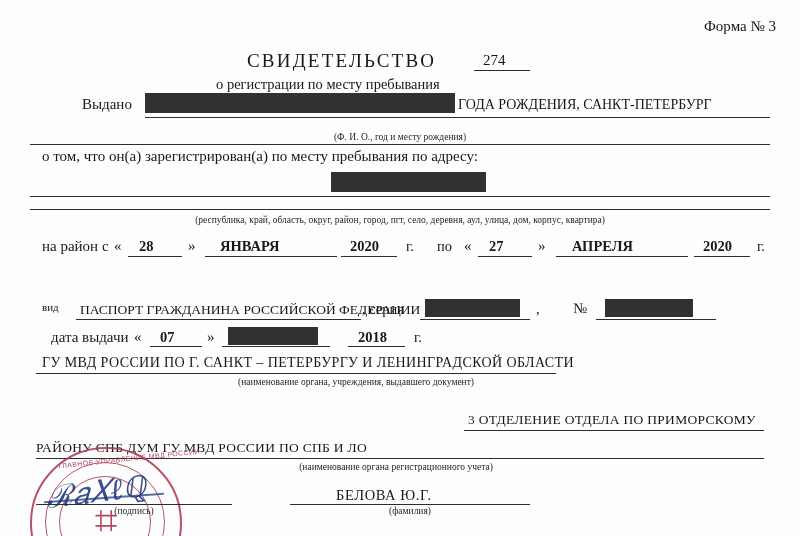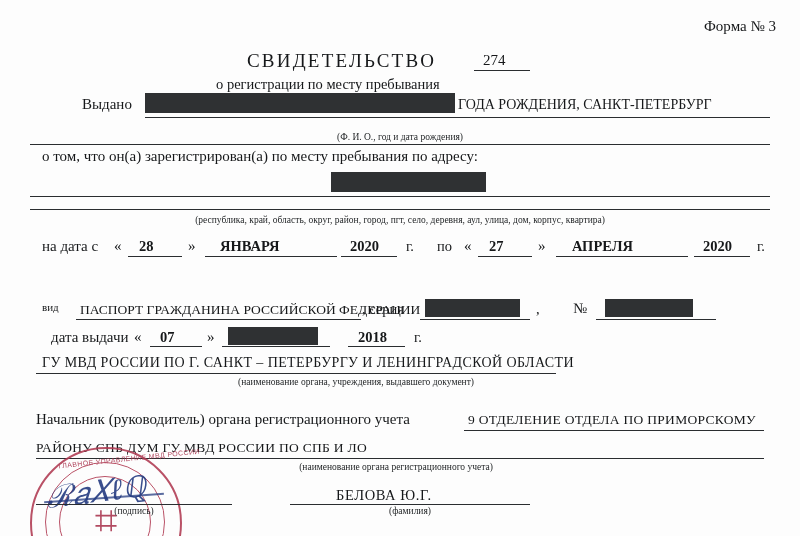--- a/index.html
+++ b/index.html
@@ -237,30 +237,30 @@
 
   <div class="txt" id="doc-title">СВИДЕТЕЛЬСТВО</div>
   <div class="txt" id="doc-number">274</div>
   <div class="line" style="left:474px; top:70px; width:56px;"></div>
   <div class="txt" id="doc-subtitle">о регистрации по месту пребывания</div>
 
   <div class="txt" id="label-issued-to">Выдано</div>
   <div class="redact" style="left:145px; top:93px; width:310px; height:20px;"></div>
   <div class="txt" id="birth-city">ГОДА РОЖДЕНИЯ, САНКТ-ПЕТЕРБУРГ</div>
   <div class="line" style="left:145px; top:117px; width:625px;"></div>
-  <div class="caption" style="left:250px; top:132px; width:300px;">(Ф. И. О., год и дата рождения)</div>
+  <div class="caption" style="left:250px; top:132px; width:300px;">(Ф. И. О., год и месту рождения)</div>
   <div class="line" style="left:30px; top:144px; width:740px;"></div>
 
   <div class="txt" id="label-registered">о том, что он(а) зарегистрирован(а) по месту пребывания по адресу:</div>
   <div class="redact" style="left:331px; top:172px; width:155px; height:20px;"></div>
   <div class="line" style="left:30px; top:196px; width:740px;"></div>
   <div class="line" style="left:30px; top:209px; width:740px;"></div>
   <div class="caption" style="left:130px; top:215px; width:540px;">(республика, край, область, округ, район, город, пгт, село, деревня, аул, улица, дом, корпус, квартира)</div>
 
-  <div class="txt" id="label-term">на дата с</div>
+  <div class="txt" id="label-term">на район с</div>
   <div class="quote-open" style="left:114px; top:238px;">«</div>
   <div class="datepart" style="left:139px; top:238px;">28</div>
   <div class="line" style="left:128px; top:256px; width:54px;"></div>
   <div class="quote-close" style="left:188px; top:238px;">»</div>
   <div class="datepart" style="left:220px; top:238px;">ЯНВАРЯ</div>
   <div class="line" style="left:205px; top:256px; width:132px;"></div>
   <div class="datepart" style="left:350px; top:238px;">2020</div>
   <div class="line" style="left:341px; top:256px; width:56px;"></div>
   <div class="datetail" style="left:406px; top:238px;">г.</div>
   <div class="datetail" style="left:437px; top:238px;">по</div>
@@ -294,22 +294,21 @@
   <div class="redact" style="left:228px; top:327px; width:90px; height:18px;"></div>
   <div class="line" style="left:222px; top:346px; width:108px;"></div>
   <div class="datepart" style="left:358px; top:329px;">2018</div>
   <div class="line" style="left:348px; top:346px; width:57px;"></div>
   <div class="datetail" style="left:414px; top:329px;">г.</div>
 
   <div class="txt" id="issuing-authority">ГУ  МВД  РОССИИ  ПО  Г. САНКТ – ПЕТЕРБУРГУ  И  ЛЕНИНГРАДСКОЙ  ОБЛАСТИ</div>
   <div class="line" style="left:36px; top:373px; width:520px;"></div>
   <div class="caption" style="left:196px; top:377px; width:320px;">(наименование органа, учреждения, выдавшего документ)</div>
 
-  <div class="txt" id="label-head">Начальник (руководитель) органа регистрационного учета</div>
-  <div class="txt" id="dept-line1">9 ОТДЕЛЕНИЕ ОТДЕЛА  ПО ПРИМОРСКОМУ</div>
+  <div class="txt" id="dept-line1">3 ОТДЕЛЕНИЕ ОТДЕЛА  ПО ПРИМОРСКОМУ</div>
   <div class="line" style="left:464px; top:430px; width:300px;"></div>
   <div class="txt" id="dept-line2">РАЙОНУ СПБ ДУМ  ГУ  МВД  РОССИИ  ПО СПБ  И  ЛО</div>
   <div class="line" style="left:36px; top:458px; width:728px;"></div>
   <div class="caption" style="left:246px; top:462px; width:300px;">(наименование органа регистрационного учета)</div>
 
   <div class="stamp">
     <div class="stamp-inner"></div>
     <div class="stamp-inner2"></div>
     <div class="eagle">⌗</div>
     <div class="stamp-text stamp-top">ГЛАВНОЕ УПРАВЛЕНИЕ МВД РОССИИ</div>

